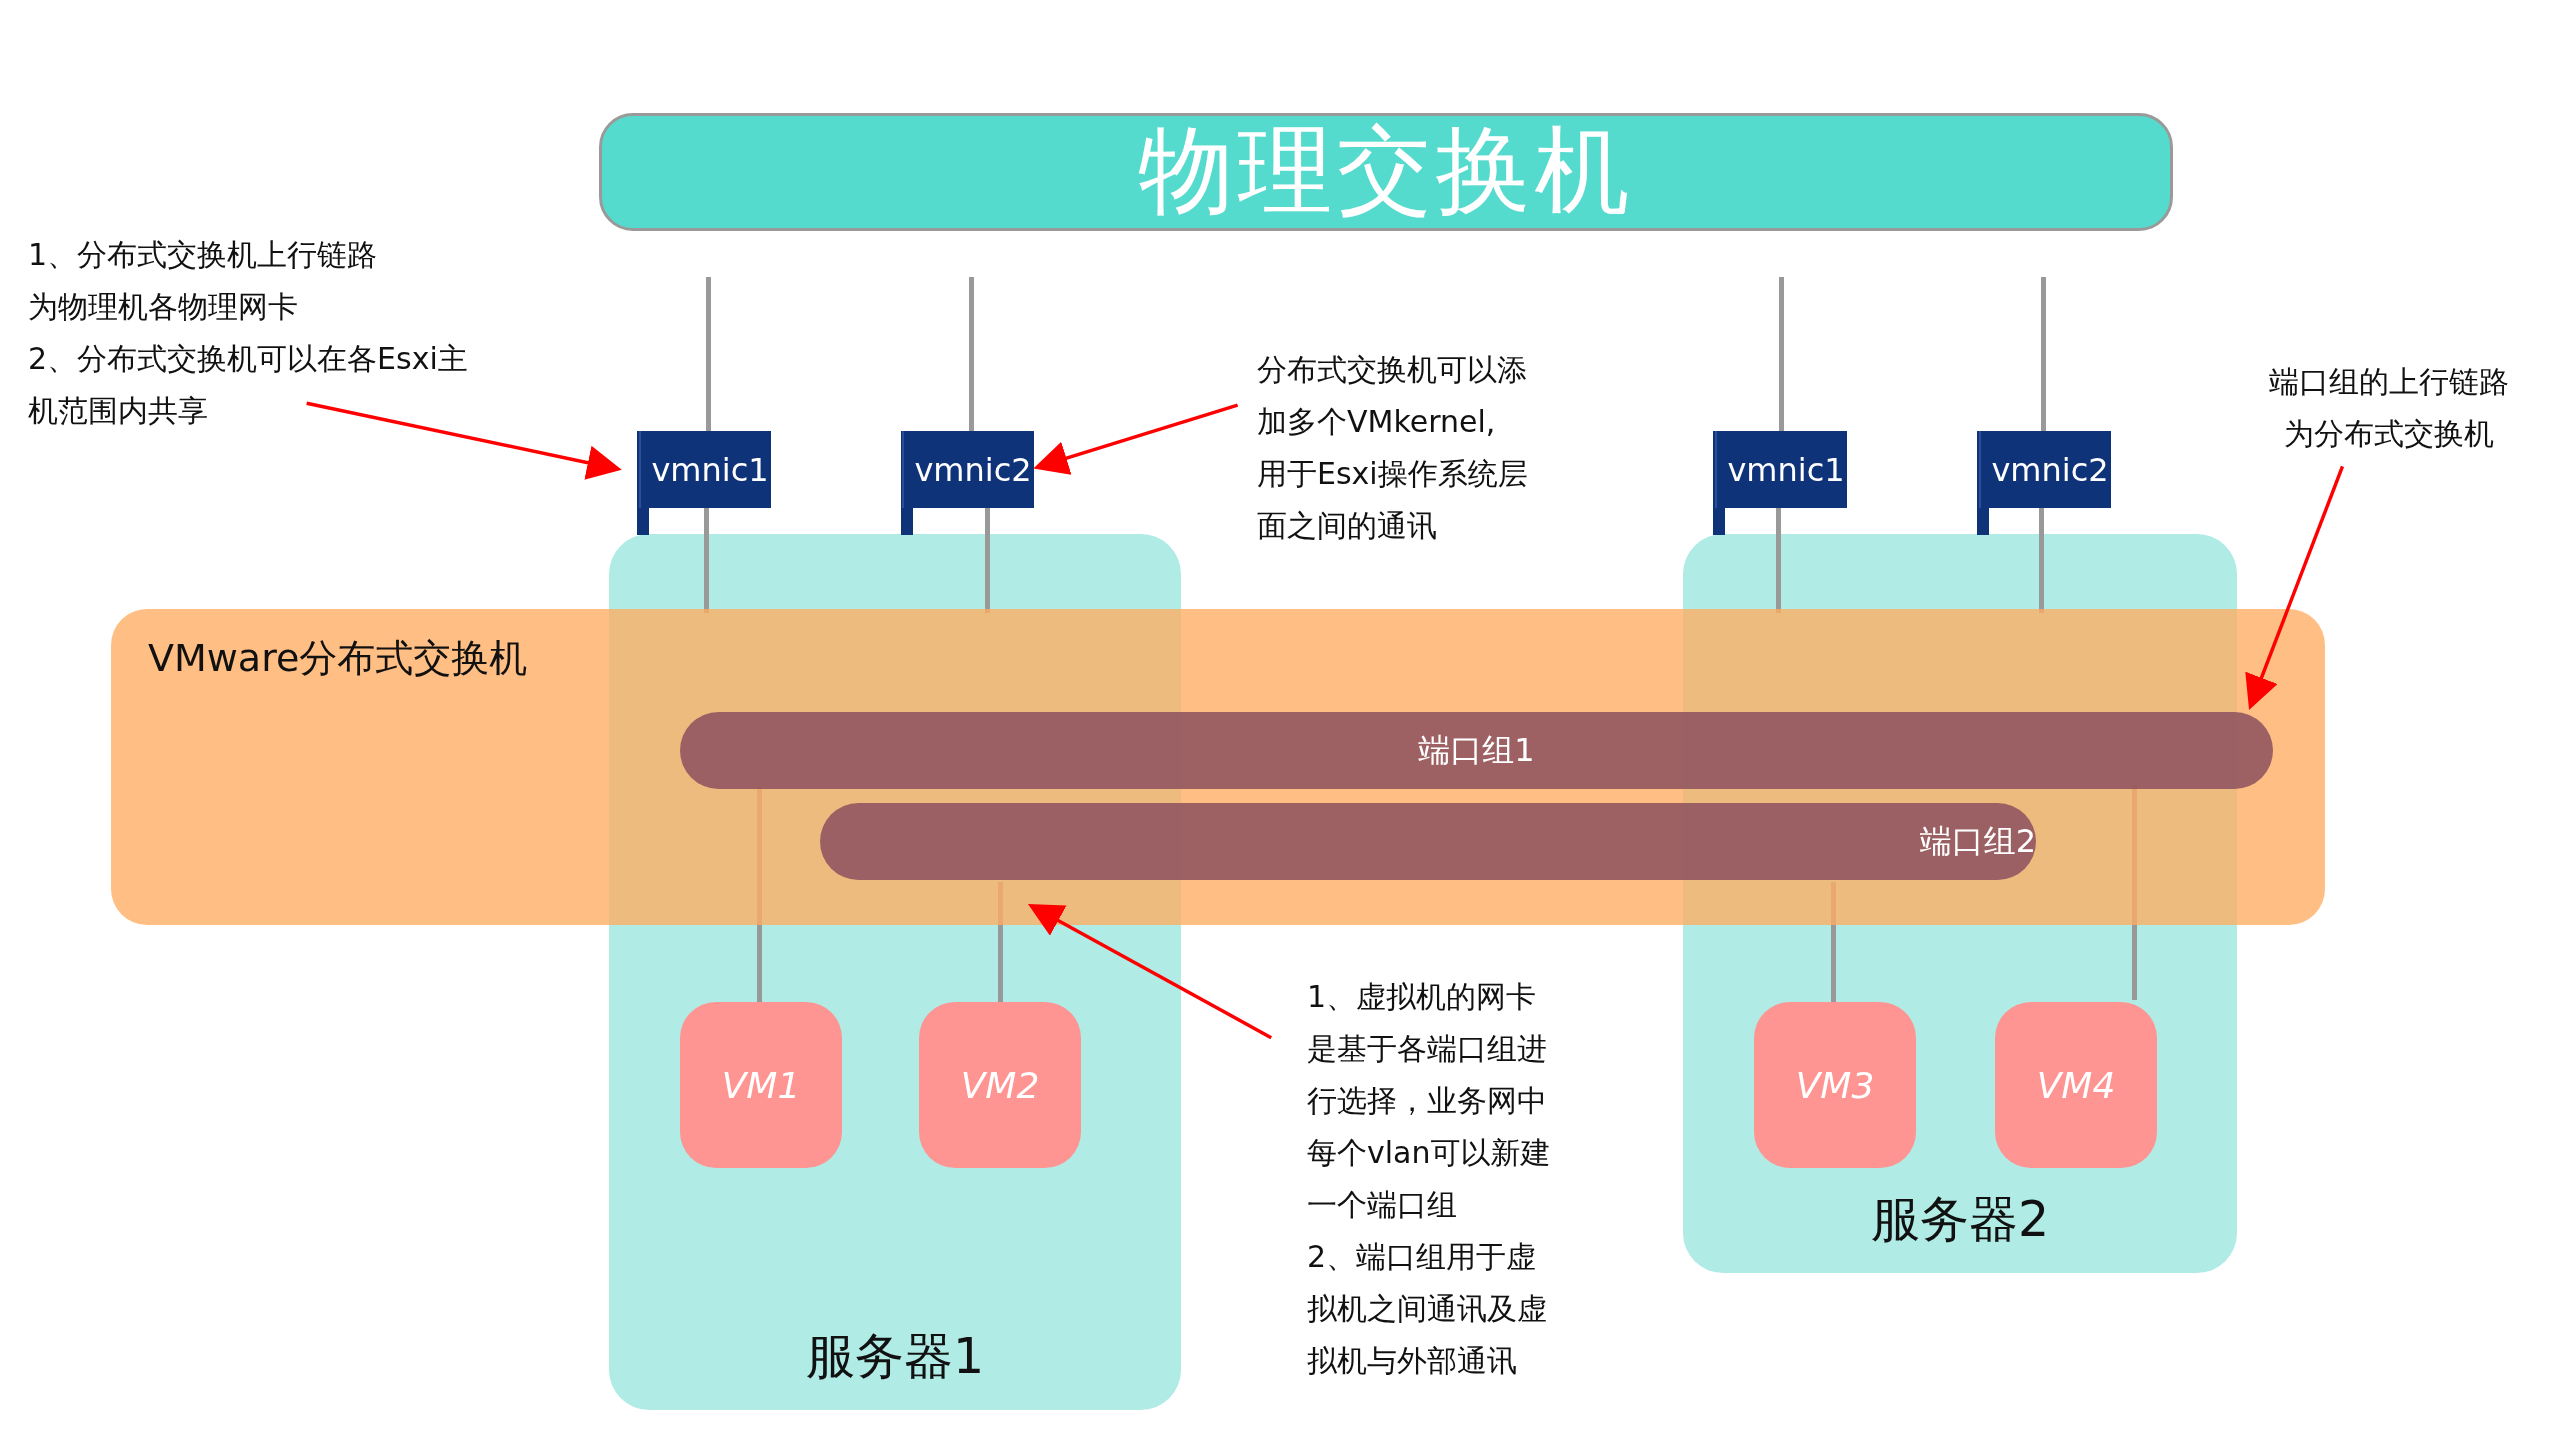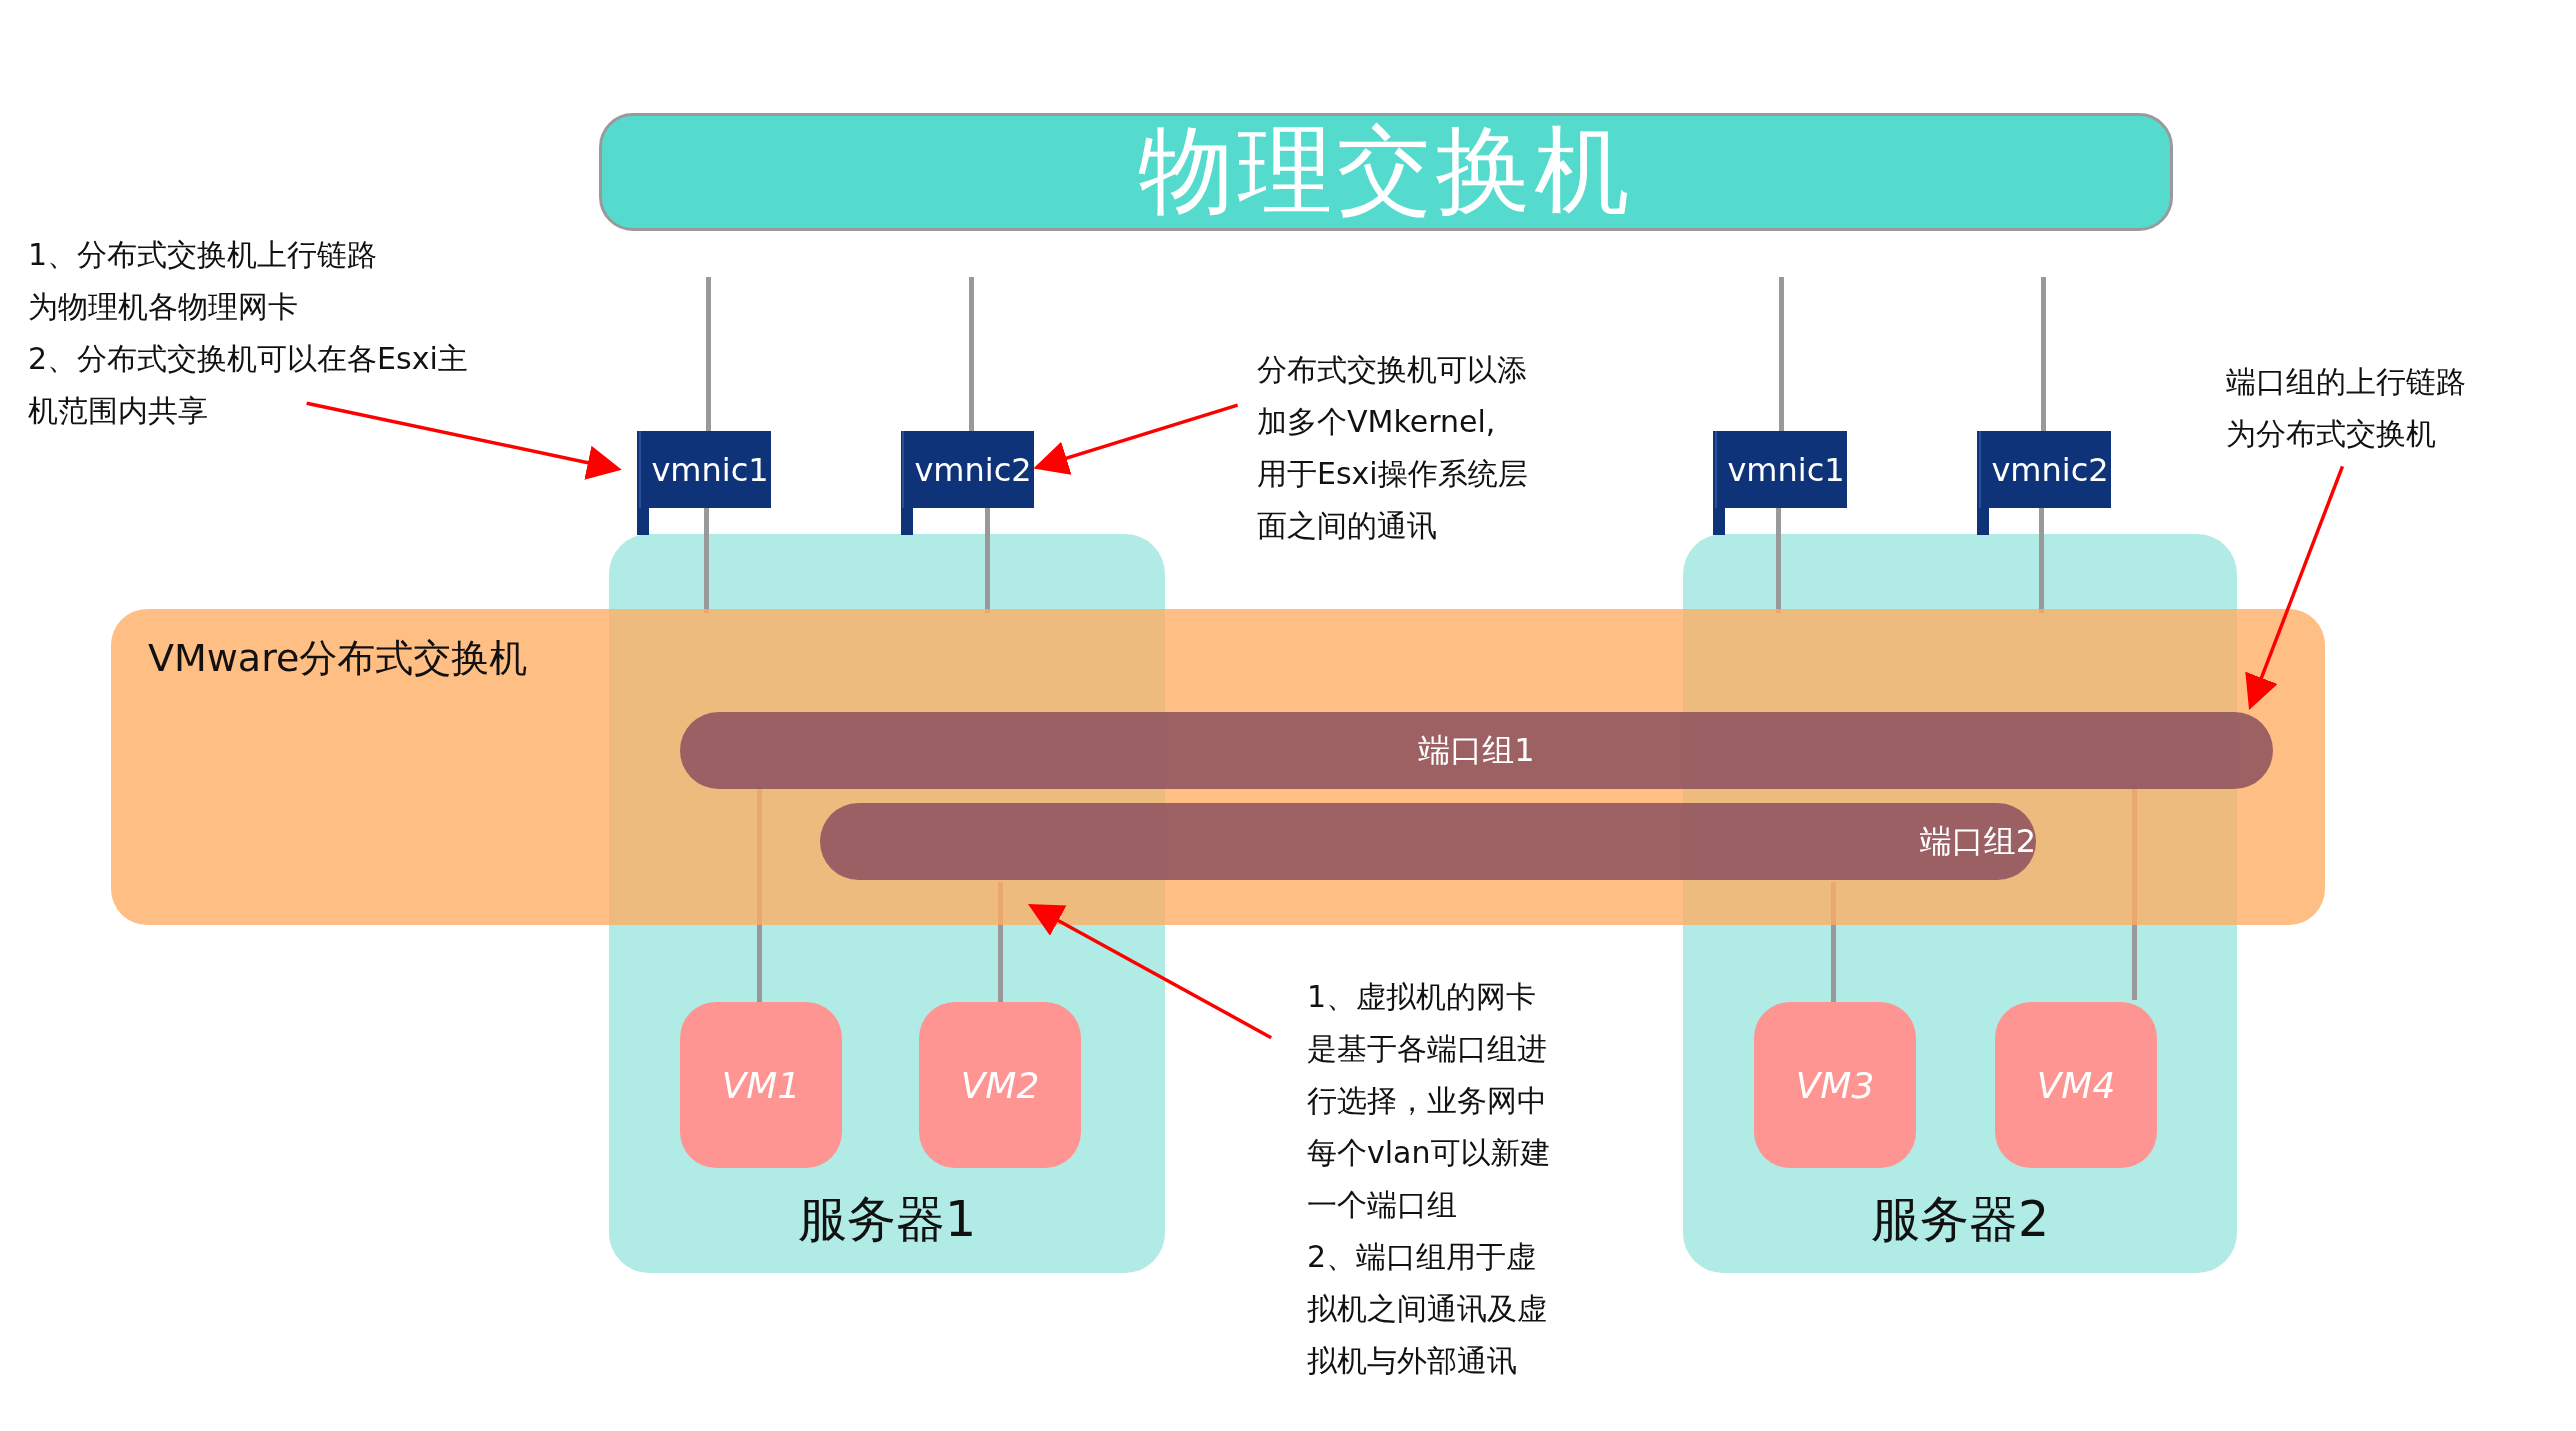--- a/index.html
+++ b/index.html
@@ -8,21 +8,21 @@
     .abs { position: absolute; }
 
     
     #phys-switch { left: 599px; top: 113px; width: 1574px; height: 118px;
       background: #55dbce; border: 3px solid #9a9a9a; border-radius: 34px; box-sizing: border-box;
       display: flex; align-items: center; justify-content: center; }
     #phys-switch span { color: #fff; font-size: 95px; letter-spacing: 4px; }
 
     
     .server { background: #b0ece5; border-radius: 40px; }
-    #server1 { left: 609px; top: 534px; width: 556px; height: 739px; }
+    #server1 { left: 609px; top: 534px; width: 556px; height: 876px; padding-left: 16px; }
     #server2 { left: 1683px; top: 534px; width: 554px; height: 739px; }
     .server-label { font-size: 49px; color: #111; position: absolute; bottom: 20px; left: 0; right: 0; text-align: center; }
 
     
     #dvs { left: 111px; top: 609px; width: 2214px; height: 316px; background: rgba(255,173,98,0.78);
       border-radius: 36px; }
     #dvs-label { left: 148px; top: 633px; font-size: 38px; color: #111; }
 
     
     .pg { background: rgba(132,74,92,0.80); border-radius: 40px; display: flex; align-items: center; justify-content: center; }
@@ -38,21 +38,21 @@
     
     .vm { width: 162px; height: 166px; background: #fe9593; border-radius: 36px;
       display: flex; align-items: center; justify-content: center; }
     .vm span { color: #fff; font-size: 36px; font-style: italic; }
 
     
     .link { width: 5px; background: #999999; }
 
     
     .note { font-size: 30px; line-height: 52px; color: #111; white-space: pre; }
-    .note-center { }
+    .note-center { text-align: center; }
 
     svg#arrows { position: absolute; left: 0; top: 0; }
   </style>
 </head>
 <body>
 
 <div id="phys-switch" class="abs">
   <span>物理交换机</span>
 </div>
 

